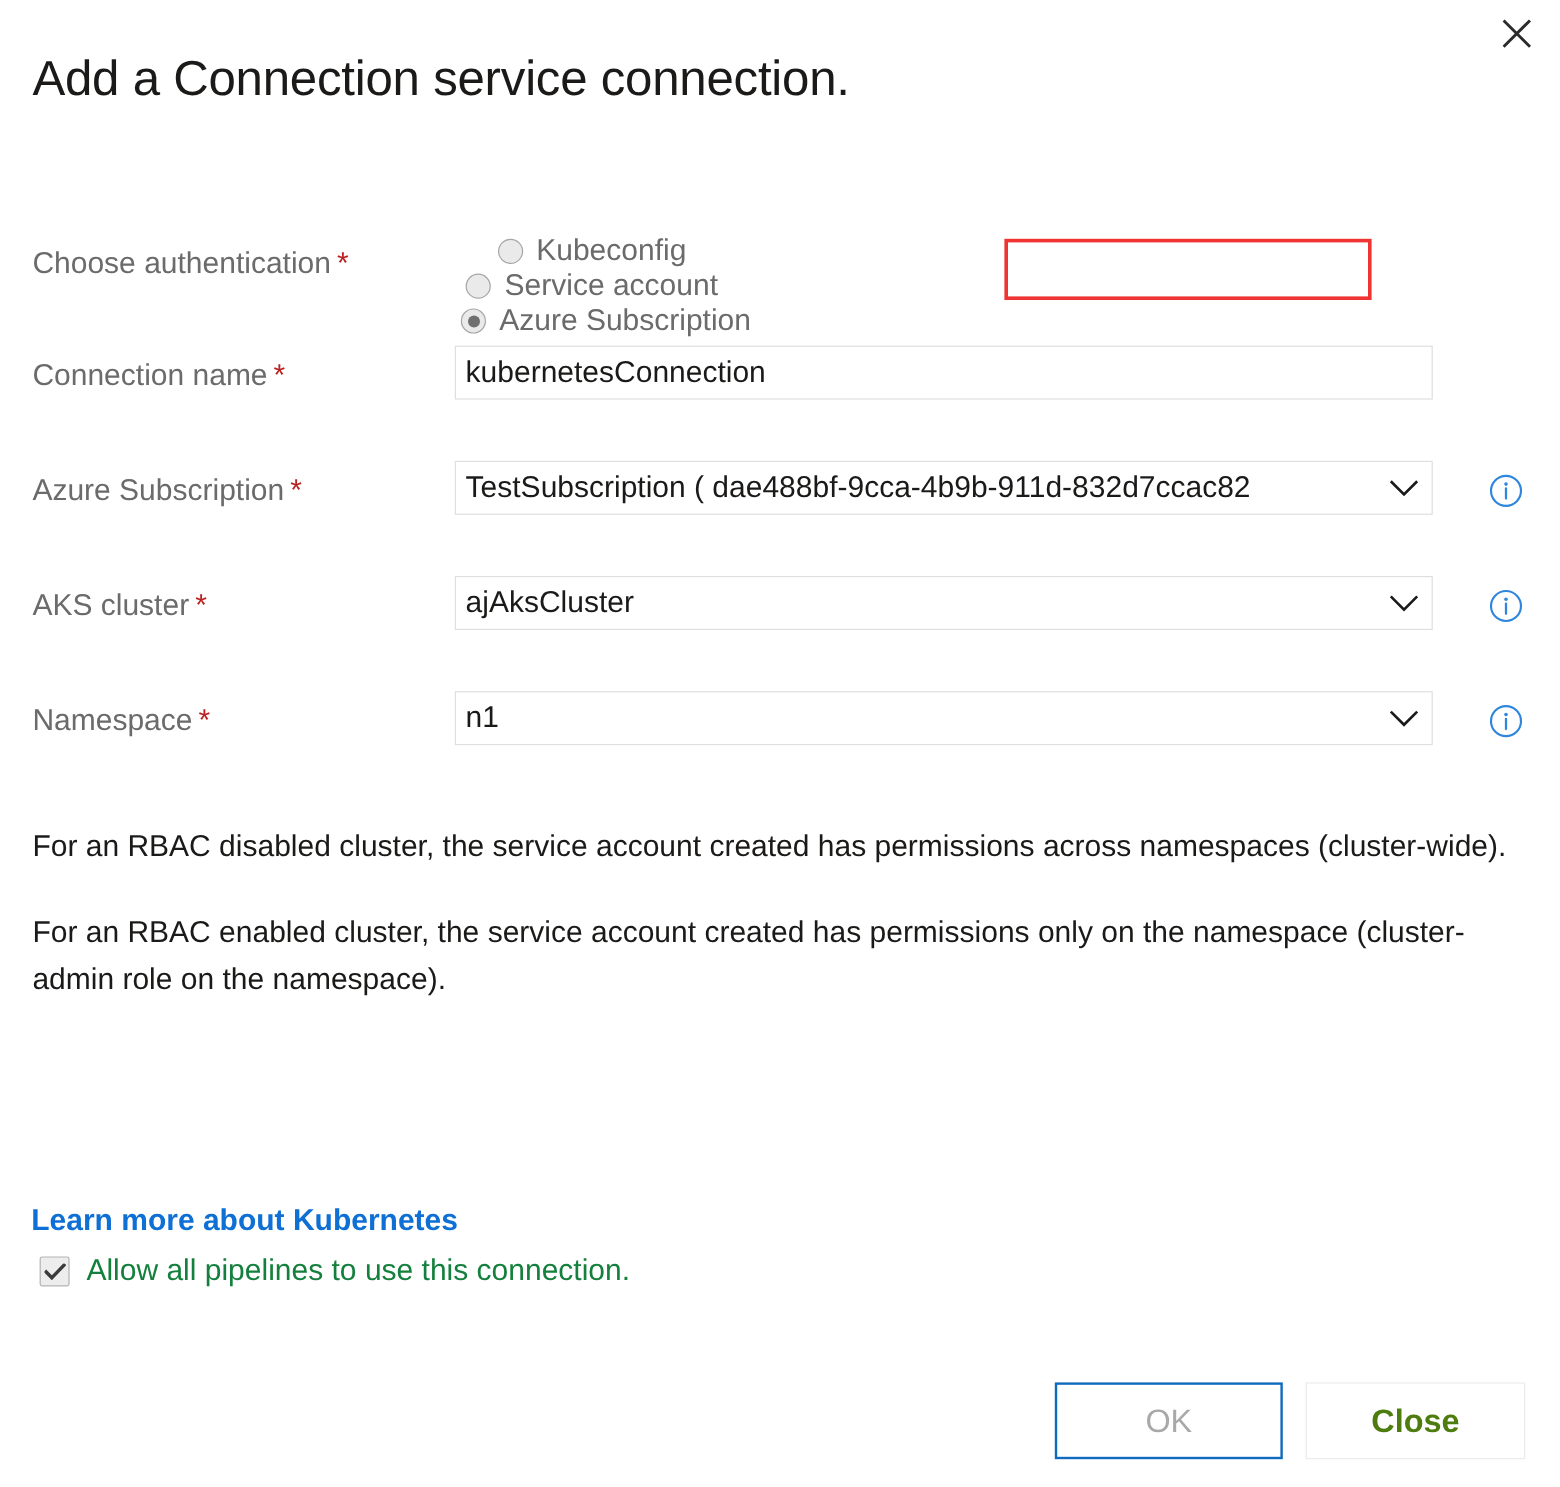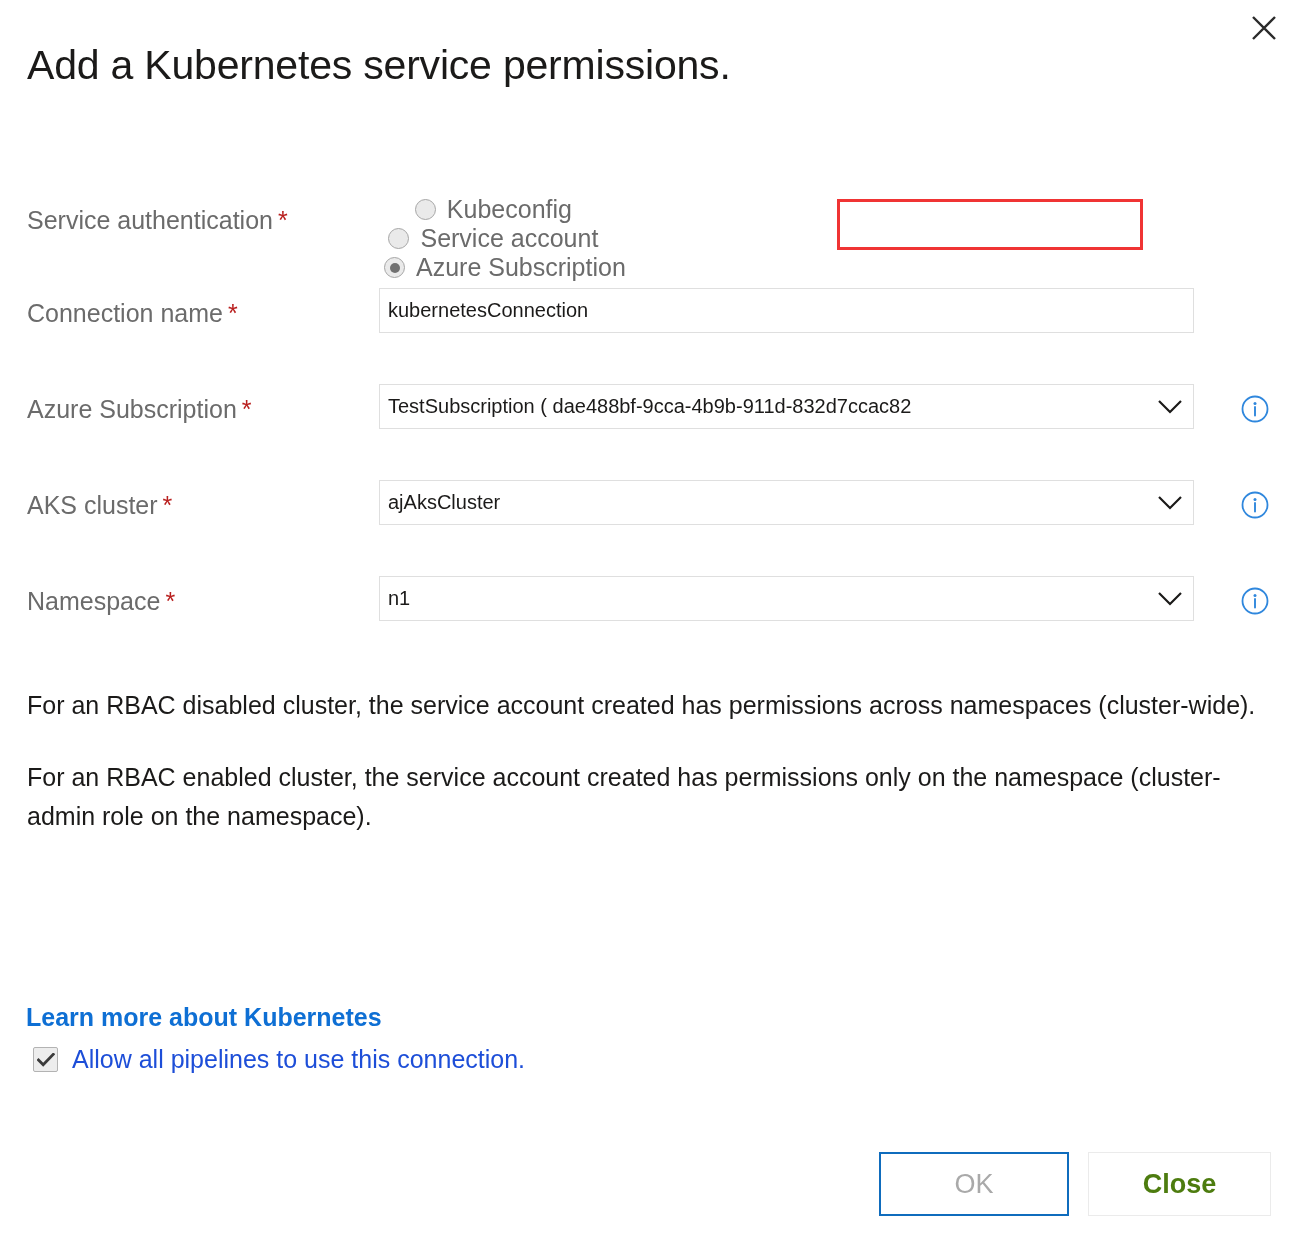--- a/index.html
+++ b/index.html
@@ -136,21 +136,21 @@
     top: 0;
     width: 815px;
     height: 45px;
     border: 1px solid #dfdfdf;
     box-sizing: border-box;
     background: #ffffff;
     display: flex;
     align-items: center;
   }
   .input-text {
-    font-size: 20px;
+    font-size: 25px;
     color: #1b1a19;
     padding-left: 8px;
     white-space: nowrap;
     overflow: hidden;
     flex: 1;
   }
   .input-text.truncate {
     text-overflow: clip;
   }
   .chev {
@@ -213,21 +213,21 @@
     border-radius: 2px;
     box-sizing: border-box;
     display: flex;
     align-items: center;
     justify-content: center;
     flex: none;
   }
   .allow-label {
     margin-left: 14px;
     font-size: 25px;
-    color: #1d4ed8;
+    color: #15803d;
     white-space: nowrap;
   }
 
   
   .footer {
     position: absolute;
     left: 0;
     top: 1152px;
     width: 1300px;
     height: 64px;
@@ -263,27 +263,27 @@
 <body>
 
 <div class="close-x">
   <span>
     <svg width="26" height="26" viewBox="0 0 26 26">
       <path d="M2 2 L24 24 M24 2 L2 24" stroke="#2b2b2b" stroke-width="2.4" fill="none"></path>
     </svg>
   </span>
 </div>
 
-<div class="dialog-title">Add a Kubernetes service permissions.</div>
+<div class="dialog-title">Add a Connection service connection.</div>
 
 <div class="form">
 
   <div class="row auth">
     <div class="field-label">
-      <span>Service authentication</span><span class="req">*</span>
+      <span>Choose authentication</span><span class="req">*</span>
     </div>
     <div class="radio-group">
       <div class="radio-opt">
         <span class="radio-dot"></span>
         <span class="radio-label">Kubeconfig</span>
       </div>
       <div class="radio-opt">
         <span class="radio-dot"></span>
         <span class="radio-label">Service account</span>
       </div>

